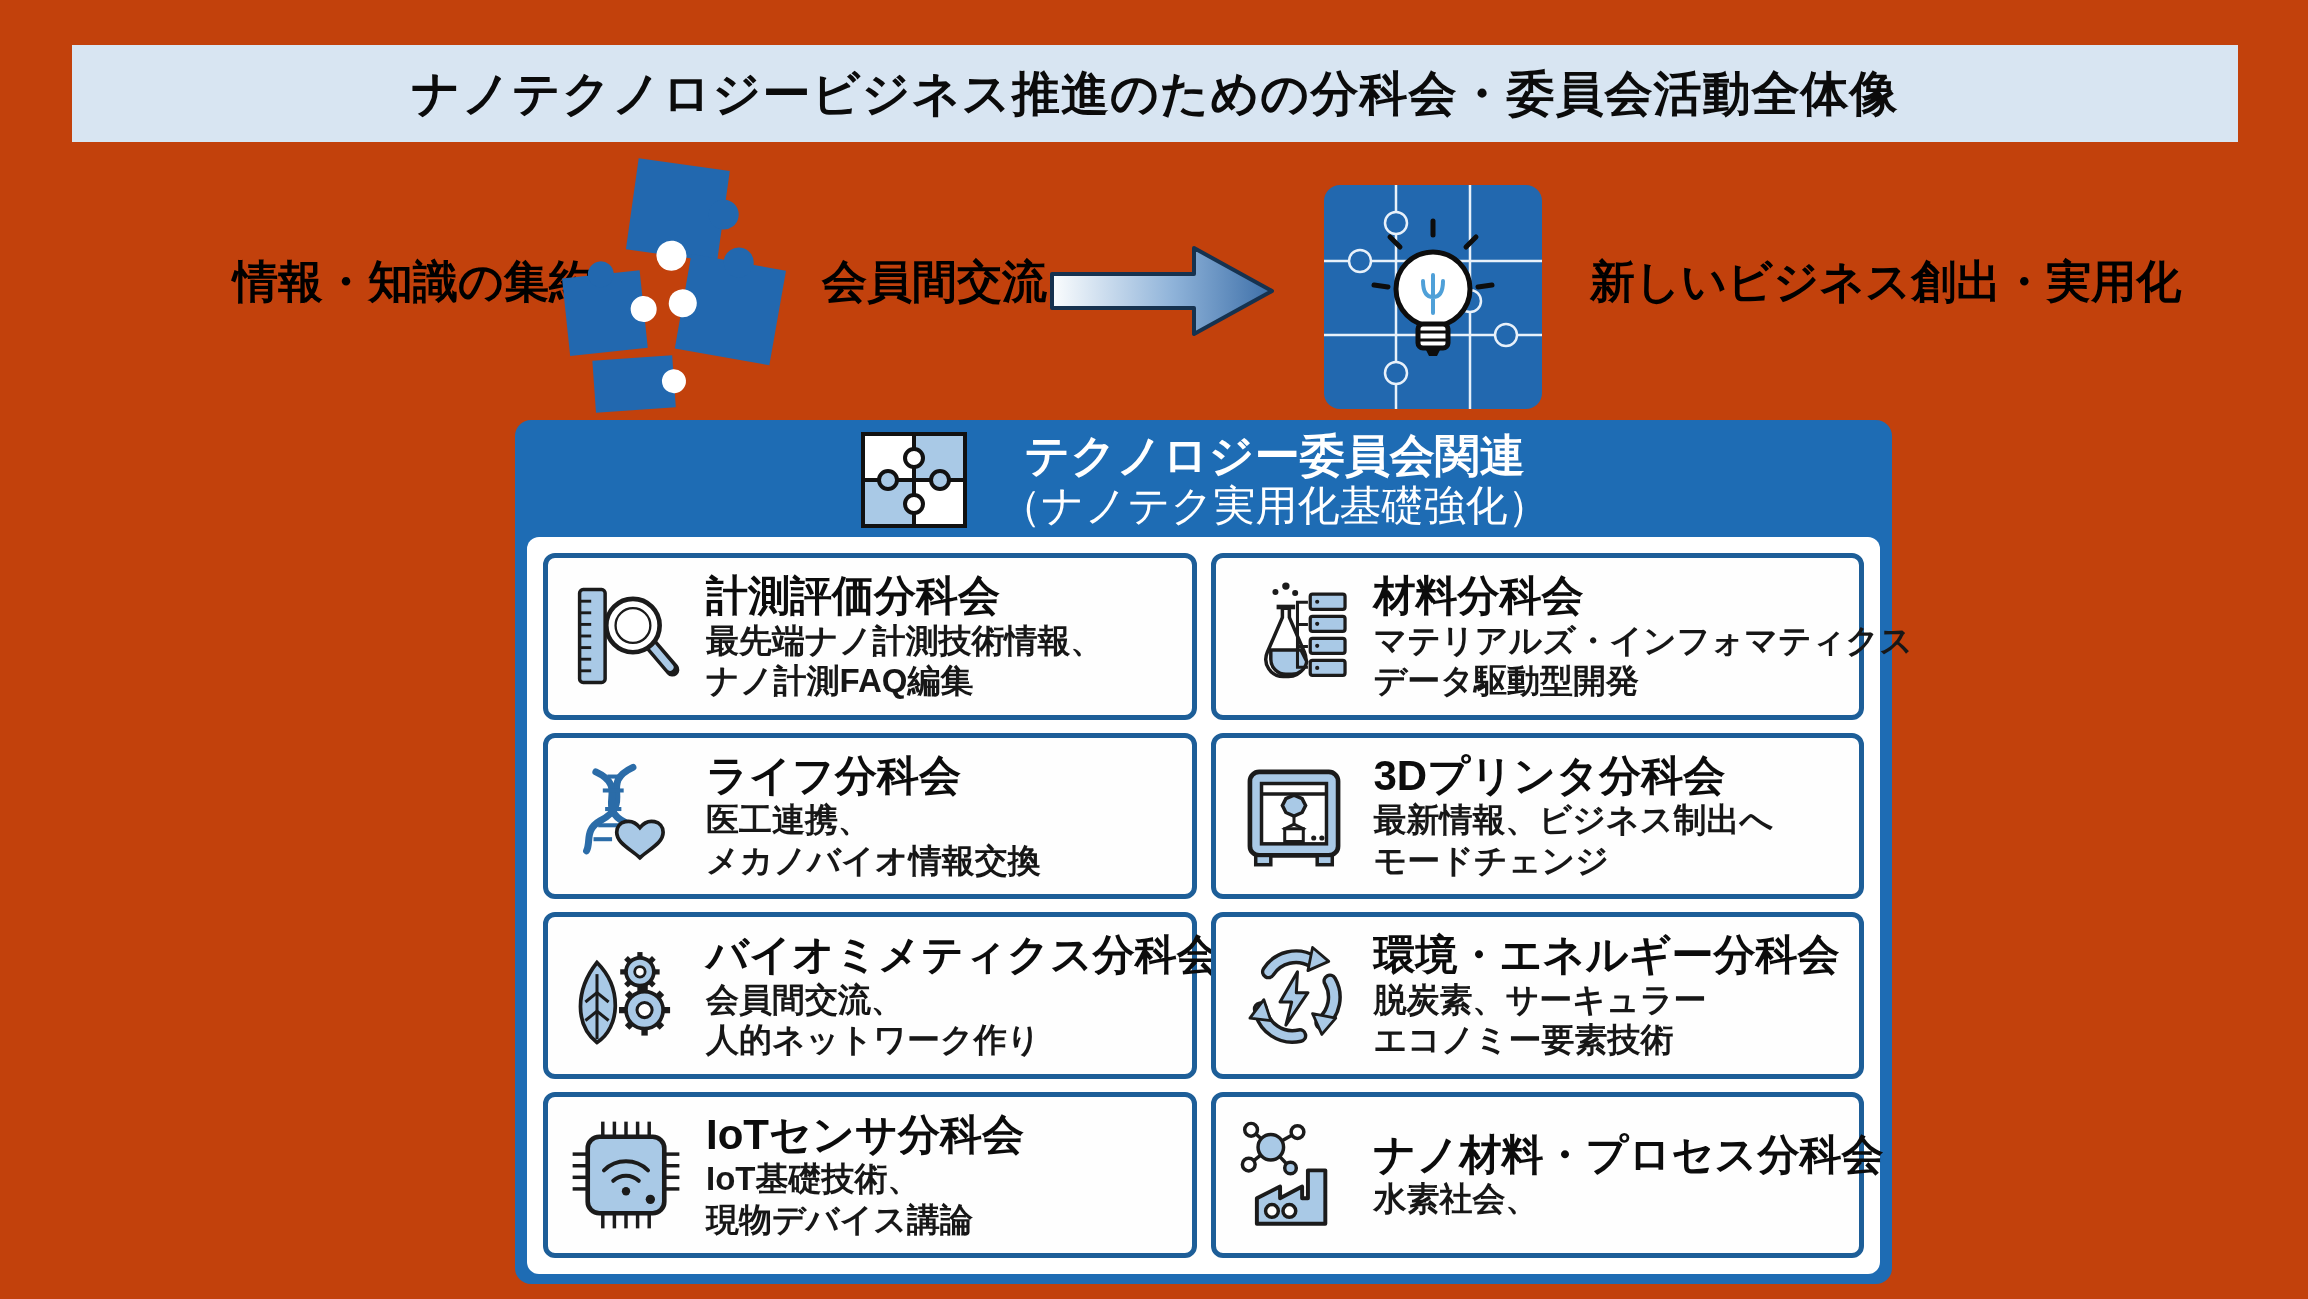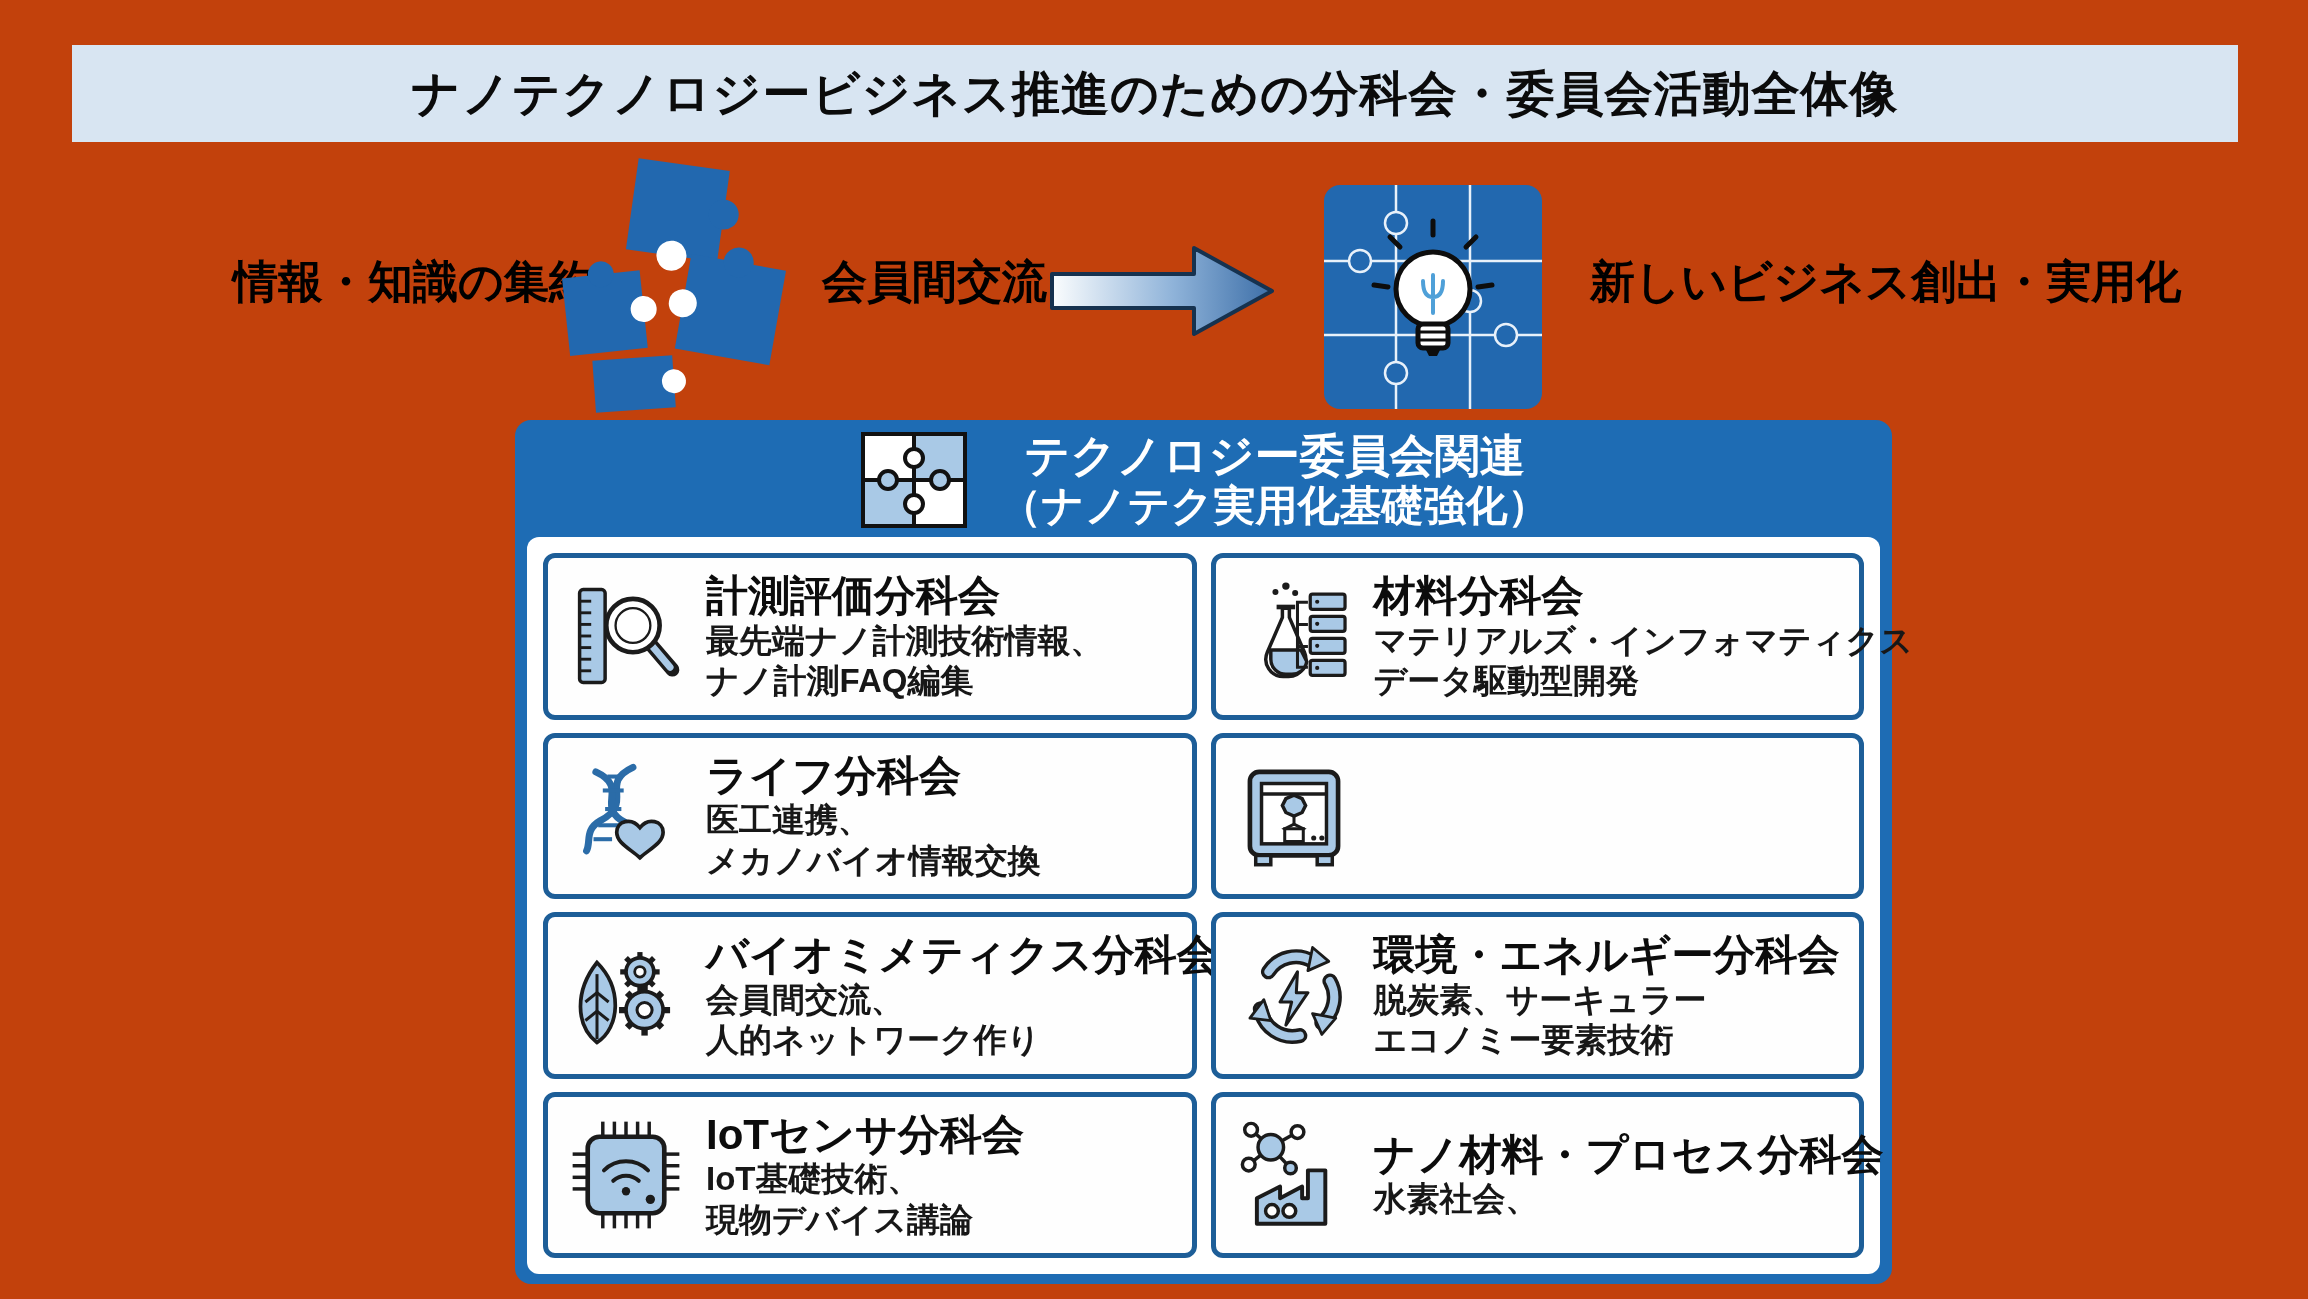--- a/index.html
+++ b/index.html
@@ -17,21 +17,21 @@
   
   .flow-label{font-size:45px;font-weight:bold;color:#000;white-space:nowrap;}
   
   #panel-bg{left:515px;top:420px;width:1377px;height:864px;background:#1e6cb4;border-radius:16px;}
   #panel-header{
     left:515px;top:424px;width:1377px;height:112px;
     display:flex;align-items:center;justify-content:center;gap:30px;color:#ffffff;
   }
   #panel-header .lines{text-align:center;line-height:1.12;}
   #panel-header .l1{font-size:45px;font-weight:bold;white-space:nowrap;}
-  #panel-header .l2{font-size:42px;font-weight:bold;white-space:nowrap;}
+  #panel-header .l2{font-size:42px;font-weight:normal;white-space:nowrap;}
   
   #cards{
     left:527px;top:537px;width:1353px;height:737px;background:#ffffff;border-radius:12px;
     padding:16px;box-sizing:border-box;
     display:grid;grid-template-columns:1fr 1fr;grid-template-rows:repeat(4,1fr);gap:13px 14px;
   }
   .card{
     border:5px solid #1d5e98;border-radius:12px;background:#fefefe;
     display:flex;align-items:center;padding:0 14px 0 20px;gap:22px;box-sizing:border-box;min-width:0;
   }
@@ -227,20 +227,25 @@
         <line x1="22" y1="31" x2="78" y2="31" stroke="#1b1b1b" stroke-width="3"></line>
         <polygon points="50,32 57,35 60,41 57,47 50,50 43,47 40,41 43,35" fill="#a9c9e6" stroke="#1b1b1b" stroke-width="3"></polygon>
         <line x1="50" y1="50" x2="50" y2="57" stroke="#1b1b1b" stroke-width="2.6"></line>
         <polygon points="42,61 50,57 58,61 50,65" fill="#ffffff" stroke="#1b1b1b" stroke-width="2.6"></polygon>
         <rect x="42" y="61" width="16" height="11" fill="#ffffff" stroke="#1b1b1b" stroke-width="2.6"></rect>
         <circle cx="67" cy="69" r="2.2" fill="#1b1b1b"></circle>
           <circle cx="74" cy="69" r="2.2" fill="#1b1b1b"></circle>
         <rect x="17" y="84" width="13" height="8" fill="#a9c9e6" stroke="#1b1b1b" stroke-width="3"></rect>
         <rect x="70" y="84" width="13" height="8" fill="#a9c9e6" stroke="#1b1b1b" stroke-width="3"></rect>
       </svg>
+      <div class="txt">
+        <div class="card-title">3Dプリンタ分科会</div>
+        <div class="card-line">最新情報、ビジネス制出へ</div>
+        <div class="card-line">モードチェンジ</div>
+      </div>
     </div>
 
     <div class="card">
       <svg class="icon" viewBox="0 0 100 100">
         <path d="M25,22 C6,46 6,76 25,91 C45,78 47,44 25,22 Z" fill="#a9c9e6" stroke="#1b1b1b" stroke-width="3.2"></path>
         <g stroke="#1b1b1b" stroke-width="2.6" fill="none">
           <line x1="25" y1="32" x2="25" y2="88"></line>
           <line x1="25" y1="48" x2="15" y2="56"></line>
             <line x1="25" y1="48" x2="35" y2="56"></line>
           <line x1="25" y1="64" x2="15" y2="72"></line>

